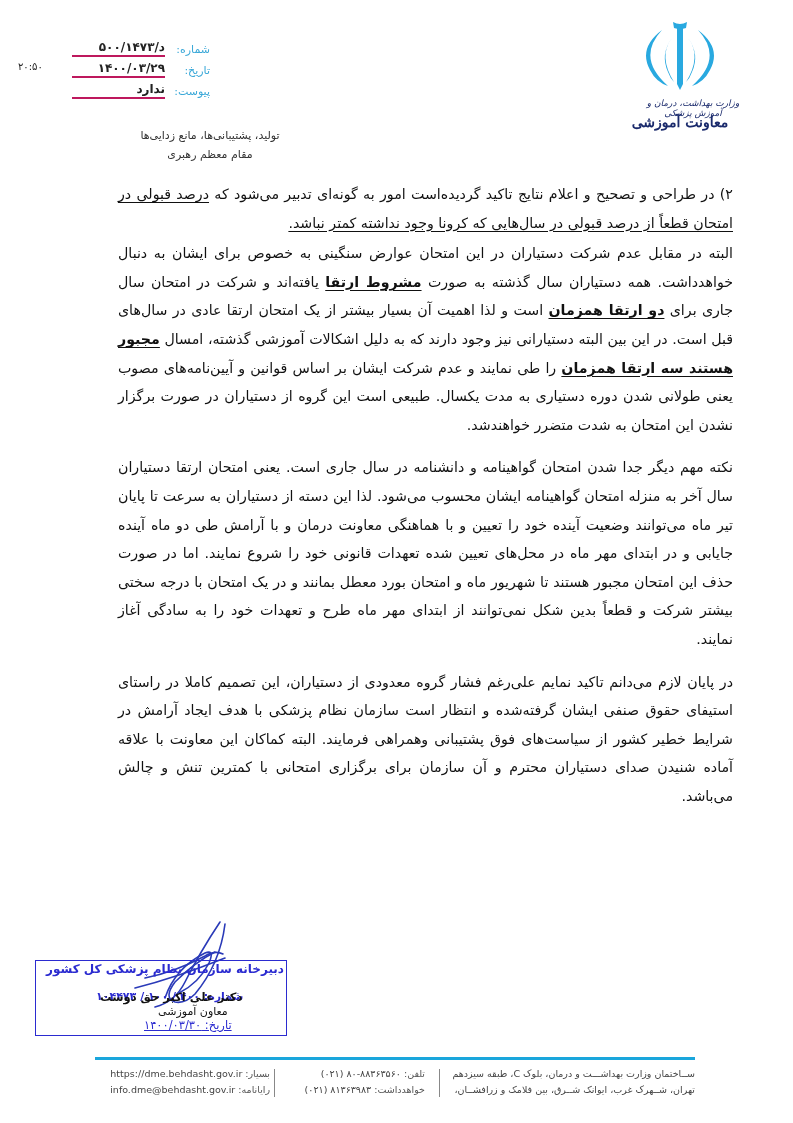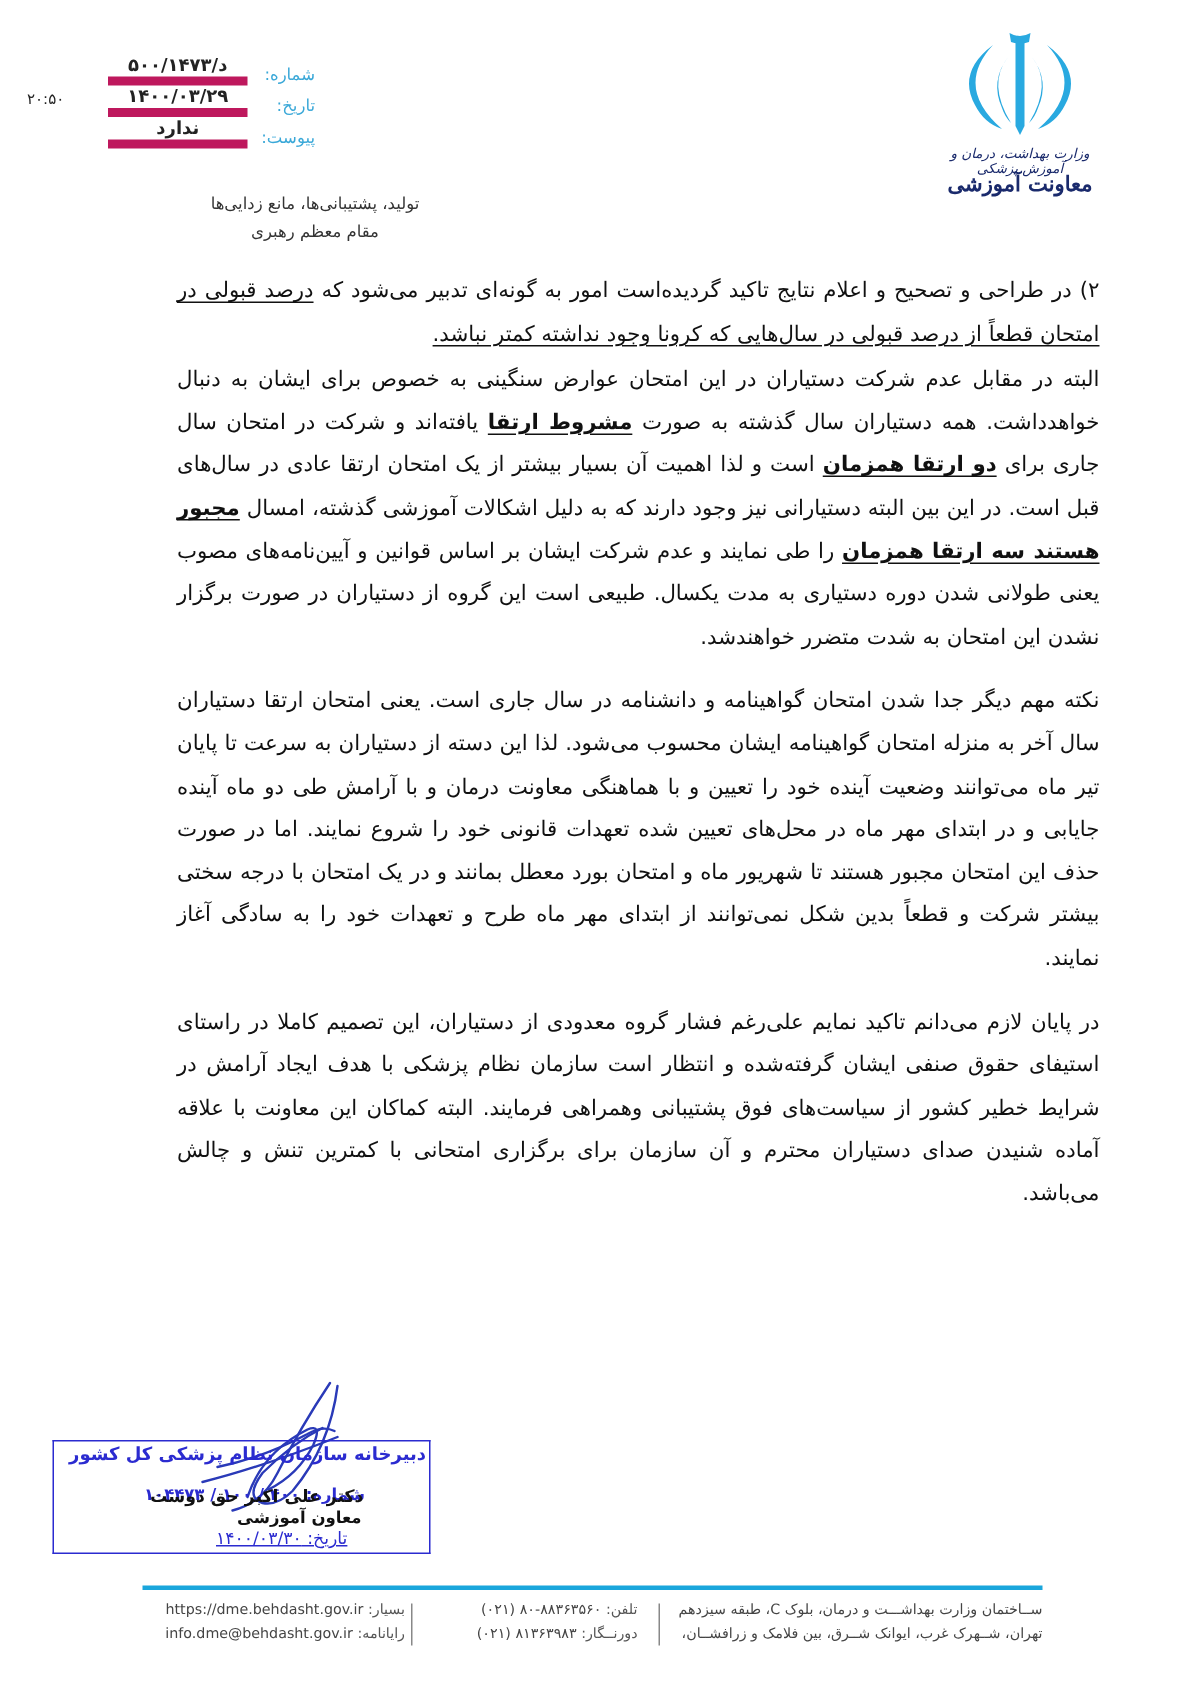--- a/index.html
+++ b/index.html
@@ -2,47 +2,47 @@
 <html><head>
 <meta charset="utf-8">
 <style>
   html, body { margin:0; padding:0; background:#fff; }
   body { width:793px; height:1123px; position:relative; overflow:hidden; font-family:"DejaVu Sans", sans-serif; color:#111; }
 
   
   .meta { position:absolute; left:70px; top:36px; width:140px; direction:rtl; }
   .meta-row { position:relative; height:21px; display:flex; align-items:flex-end; }
   .meta-label { width:45px; font-size:11px; color:#3aa8d8; text-align:right; padding-bottom:1px; }
-  .meta-value { flex:1; font-size:12px; color:#222; text-align:center; border-bottom:6px solid #be185d; padding-bottom:1px; margin-left:2px; font-weight:bold; letter-spacing:0.3px;}
+  .meta-value { flex:1; font-size:12px; color:#222; border-bottom:2px solid #be185d; padding-bottom:1px; margin-left:2px; font-weight:bold; letter-spacing:0.3px;}
   .time-stamp { position:absolute; left:18px; top:61px; font-size:10px; color:#222; direction:rtl; }
 
   .motto { position:absolute; left:130px; top:126px; width:160px; direction:rtl; text-align:center; font-size:11px; color:#333; line-height:19px; }
 
   
   .logo { position:absolute; left:620px; top:14px; width:130px; height:130px; }
   .logo-emblem { position:absolute; left:22px; top:6px; width:76px; height:72px; }
-  .logo-ministry { position:absolute; left:0; top:84px; width:120px; text-align:center; direction:rtl; font-size:9px; color:#1a2a6c; font-style:italic; }
+  .logo-ministry { position:absolute; left:13px; top:84px; width:120px; text-align:center; direction:rtl; font-size:9px; color:#1a2a6c; font-style:italic; }
   .logo-dept { position:absolute; left:0; top:100px; width:120px; text-align:center; direction:rtl; font-size:14px; font-weight:bold; color:#1a2a6c; font-family:"DejaVu Serif", serif; }
 
   
   .content { position:absolute; left:118px; top:180px; width:615px; direction:rtl; text-align:justify; font-size:14.2px; line-height:28.6px; color:#111; }
   .content p { margin:0 0 14px 0; text-align-last:right; }
   .content p.first { margin-bottom:2px; }
   .u { text-decoration:underline; text-underline-offset:3px; }
   .ub { text-decoration:underline; text-underline-offset:3px; font-weight:bold; }
 
   
   .signature { position:absolute; left:125px; top:918px; width:120px; height:100px; }
   .stamp { position:absolute; left:35px; top:960px; width:250px; height:75px; border:1.5px solid #2b2bd0; border-top:none; direction:rtl; color:#2b2bd0; }
   .stamp-top-line { position:absolute; left:35px; top:960px; width:252px; height:0; border-top:1.5px solid #2b2bd0; }
   .stamp-org { position:absolute; right:2px; top:2px; font-size:12px; font-weight:bold; white-space:nowrap; }
   .stamp-number { position:absolute; left:60px; top:30px; font-size:11px; font-weight:bold; white-space:nowrap; direction:rtl; }
   .stamp-date { position:absolute; left:108px; top:58px; font-size:11.5px; font-weight:normal; white-space:nowrap; text-decoration:underline; direction:rtl; }
   .signer-name { position:absolute; left:100px; top:990px; font-size:11.5px; font-weight:bold; color:#111; white-space:nowrap; direction:rtl; }
-  .signer-title { position:absolute; left:158px; top:1005px; font-size:11px; font-weight:bold; color:#111; white-space:nowrap; direction:rtl; }
+  .signer-title { position:absolute; left:158px; top:1005px; font-size:11px; font-weight:normal; color:#111; white-space:nowrap; direction:rtl; }
 
   
   .footer-line { position:absolute; left:95px; top:1057px; width:600px; height:3px; background:#1aa6dc; }
   .footer { position:absolute; left:95px; top:1066px; width:600px; height:36px; direction:rtl; font-size:9.5px; color:#444; }
   .f-addr { position:absolute; right:0; top:0; width:245px; line-height:16px; text-align:right; }
   .f-sep { position:absolute; top:3px; width:1.5px; height:28px; background:#888; }
   .f-phone { position:absolute; right:270px; top:0; width:140px; line-height:16px; text-align:right; white-space:nowrap; }
   .f-web { position:absolute; left:0; top:0; width:175px; line-height:16px; text-align:right; white-space:nowrap; }
   .f-web .ltr { direction:ltr; unicode-bidi:embed; }
   .f-lbl { color:#555; }
@@ -118,20 +118,20 @@
 
 <div class="footer-line"></div>
 <div class="footer">
   <div class="f-addr">
     <div>ســاختمان وزارت بهداشـــت و درمان، بلوک C، طبقه سیزدهم</div>
     <div>تهران، شــهرک غرب، ایوانک شــرق، بین فلامک و زرافشــان،</div>
   </div>
   <div class="f-sep" style="right:255px"></div>
   <div class="f-phone">
     <div><span class="f-lbl">تلفن:</span> <span>۸۸۳۶۳۵۶۰-۸۰ (۰۲۱)</span></div>
-    <div><span class="f-lbl">دورنــگار:</span> <span>۸۱۳۶۳۹۸۳ (۰۲۱)</span></div>
+    <div><span class="f-lbl">خواهدداشت:</span> <span>۸۱۳۶۳۹۸۳ (۰۲۱)</span></div>
   </div>
   <div class="f-sep" style="right:420px"></div>
   <div class="f-web">
     <div><span class="f-lbl">بسیار:</span> <span class="ltr">https://dme.behdasht.gov.ir</span></div>
     <div><span class="f-lbl">رایانامه:</span> <span class="ltr">info.dme@behdasht.gov.ir</span></div>
   </div>
 </div>
 
 </body></html>

